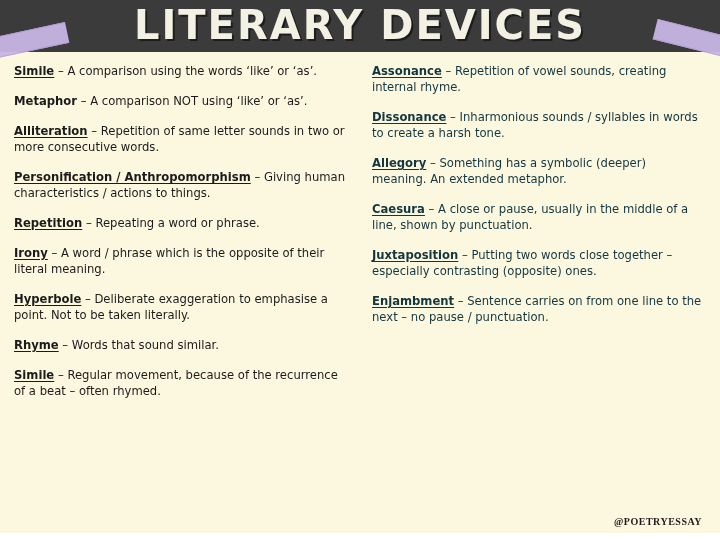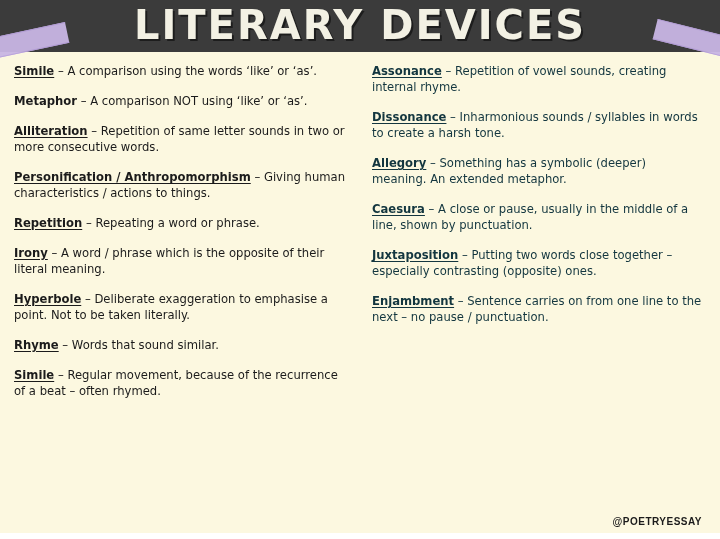--- a/index.html
+++ b/index.html
@@ -97,21 +97,21 @@
     color: #13363f;
   }
   .column.right .entry .term {
     color: #13363f;
   }
   
   #credit {
     position: absolute;
     right: 18px;
     bottom: 12px;
-    font-family: Liberation Sans, sans-serif;
+    font-family: Liberation Serif, serif;
     font-weight: bold;
     font-size: 10px;
     letter-spacing: 0.5px;
     color: #1b1b1b;
   }
   #bottom-strip {
     position: absolute;
     left: 0;
     right: 0;
     bottom: 0;

